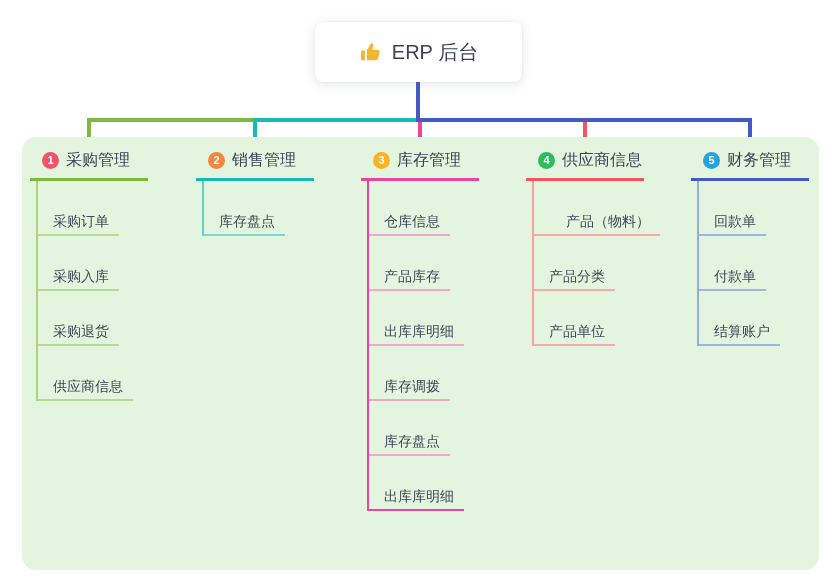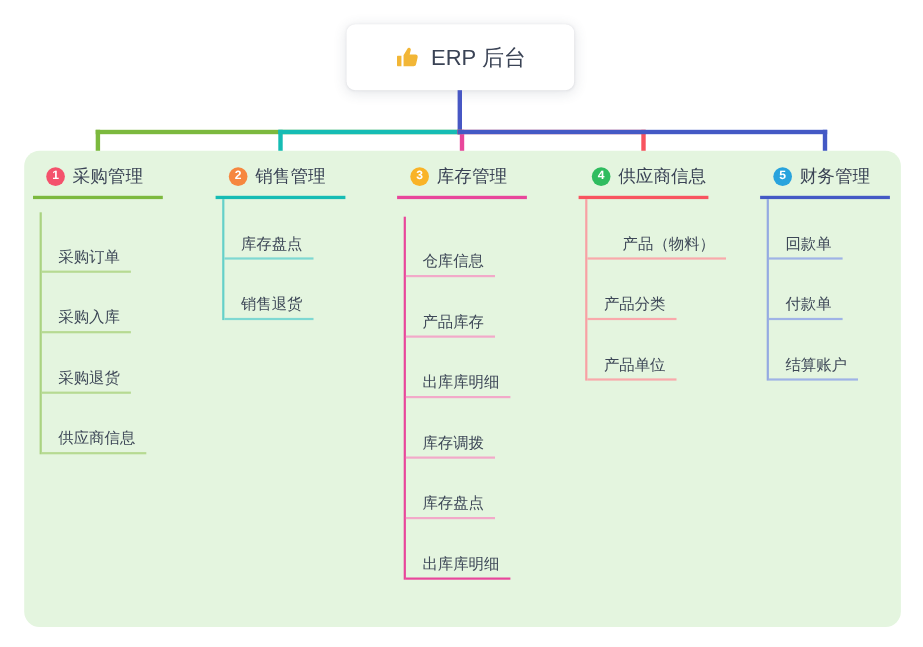--- a/index.html
+++ b/index.html
@@ -70,43 +70,42 @@
       <div class="line" style="left: 416px; top: 118px; width: 336px; height: 4px; background: rgb(68, 89, 197);"></div>
       <div class="line" style="left: 748px; top: 118px; width: 4px; height: 30px; background: rgb(68, 89, 197);"></div>
     </div>
 
   <div class="panel" id="panel">
       <div class="branch" style="left: 8px;">
         <div class="branch-title" style="border-bottom-color: rgb(124, 185, 62);">
           <span class="badge" style="background: rgb(244, 82, 108);">1</span>
           <span>采购管理</span>
         </div>
-        <div class="items" style="border-left-color: rgb(170, 211, 129); margin-top: 12px;">
+        <div class="items" style="border-left-color: rgb(170, 211, 129);">
           <div class="item" style="border-bottom-color: rgb(182, 218, 146);">采购订单</div>
           <div class="item" style="border-bottom-color: rgb(182, 218, 146);">采购入库</div>
           <div class="item" style="border-bottom-color: rgb(182, 218, 146);">采购退货</div>
           <div class="item" style="border-bottom-color: rgb(182, 218, 146);">供应商信息</div>
         </div>
       </div>
       <div class="branch" style="left: 174px;">
         <div class="branch-title" style="border-bottom-color: rgb(22, 188, 180);">
           <span class="badge" style="background: rgb(246, 135, 63);">2</span>
           <span>销售管理</span>
         </div>
         <div class="items" style="border-left-color: rgb(100, 208, 201);">
           <div class="item" style="border-bottom-color: rgb(126, 216, 210);">库存盘点</div>
-          <div class="item" style="border-bottom-color: rgb(126, 216, 210);">销售退货</div>
         </div>
       </div>
       <div class="branch" style="left: 339px;">
         <div class="branch-title" style="border-bottom-color: rgb(232, 70, 155);">
           <span class="badge" style="background: rgb(249, 179, 39);">3</span>
           <span>库存管理</span>
         </div>
-        <div class="items" style="border-left-color: rgb(232, 70, 155); margin-top: 16px;">
+        <div class="items" style="border-left-color: rgb(232, 70, 155);">
           <div class="item" style="border-bottom-color: rgb(242, 169, 201);">仓库信息</div>
           <div class="item" style="border-bottom-color: rgb(242, 169, 201);">产品库存</div>
           <div class="item" style="border-bottom-color: rgb(242, 169, 201);">出库库明细</div>
           <div class="item" style="border-bottom-color: rgb(242, 169, 201);">库存调拨</div>
           <div class="item" style="border-bottom-color: rgb(242, 169, 201);">库存盘点</div>
           <div class="item" style="border-bottom-color: rgb(232, 70, 155);">出库库明细</div>
         </div>
       </div>
       <div class="branch" style="left: 504px;">
         <div class="branch-title" style="border-bottom-color: rgb(248, 84, 95);">

